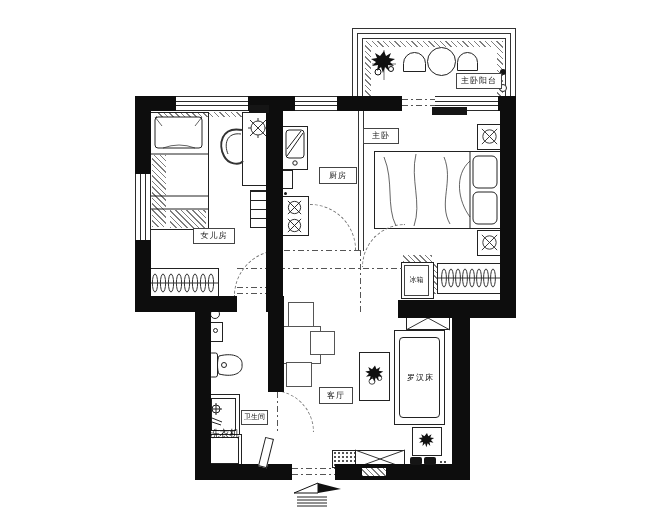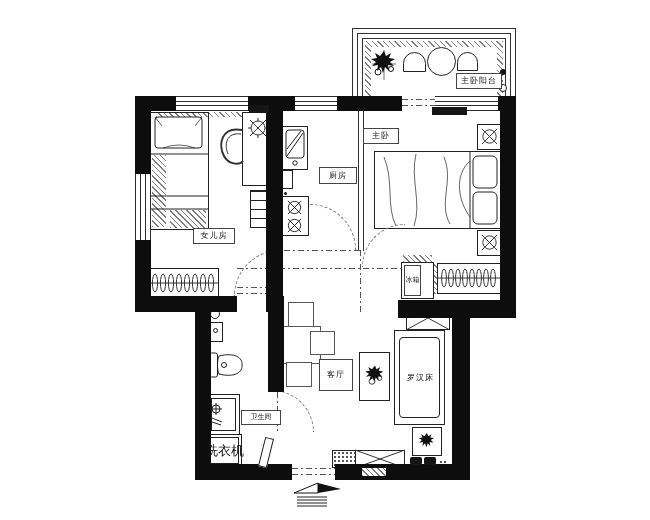--- a/index.html
+++ b/index.html
@@ -163,46 +163,46 @@
       <ellipse cx="13" cy="14" rx="2.4" ry="9" fill="none" stroke="#333"></ellipse>
     <ellipse cx="20" cy="14" rx="2.4" ry="9" fill="none" stroke="#333"></ellipse>
       <ellipse cx="27" cy="14" rx="2.4" ry="9" fill="none" stroke="#333"></ellipse>
     <ellipse cx="34" cy="14" rx="2.4" ry="9" fill="none" stroke="#333"></ellipse>
       <ellipse cx="41" cy="14" rx="2.4" ry="9" fill="none" stroke="#333"></ellipse>
     <ellipse cx="48" cy="14" rx="2.4" ry="9" fill="none" stroke="#333"></ellipse>
       <ellipse cx="55" cy="14" rx="2.4" ry="9" fill="none" stroke="#333"></ellipse>
   </svg>
   <div class="hatch" style="left:403px;top:255px;width:29px;height:7px"></div>
   <div class="furn" style="left:401px;top:262px;width:33px;height:37px"></div>
-  <div class="lblbox" style="left:404px;top:265px;width:17px;height:31px;font-size:7px;letter-spacing:0">冰箱</div>
+  <div class="lblbox" style="left:404px;top:265px;width:25px;height:31px;font-size:7px;letter-spacing:0">冰箱</div>
 
   <div class="furn round" style="left:210px;top:309px;width:10px;height:10px"></div>
   <div class="furn" style="left:208px;top:322px;width:15px;height:20px"></div>
   <div class="furn round" style="left:213px;top:328px;width:5px;height:5px"></div>
   <svg class="svgic" style="left:209px;top:350px" width="36" height="30" viewBox="0 0 36 30">
     <rect x="0.5" y="3" width="8" height="24" rx="2" fill="none" stroke="#222"></rect>
     <path d="M10 6 C26 2 34 8 33 15 C34 22 26 28 10 24 C8 20 8 10 10 6 z" fill="none" stroke="#222"></path>
     <circle cx="15" cy="15" r="2.5" fill="none" stroke="#222"></circle>
   </svg>
   <div class="furn" style="left:207px;top:394px;width:33px;height:41px"></div>
   <div class="furn" style="left:211px;top:398px;width:25px;height:33px"></div>
   <svg class="svgic" style="left:209px;top:402px" width="16" height="24" viewBox="0 0 16 24">
     <circle cx="7" cy="7" r="4" fill="none" stroke="#222"></circle>
     <path d="M7 1 v12 M1 7 h12 M3 16 l10 4 M3 20 l9 3" stroke="#222" fill="none"></path>
   </svg>
-  <div class="lblbox" style="left:241px;top:410px;width:40px;height:15px;font-size:7px;letter-spacing:0">卫生间</div>
+  <div class="lblbox" style="left:241px;top:410px;width:27px;height:15px;font-size:7px;letter-spacing:0">卫生间</div>
   <div class="furn" style="left:207px;top:434px;width:35px;height:33px"></div>
   <div class="furn" style="left:210px;top:437px;width:29px;height:27px"></div>
-  <div class="lbltxt" style="left:209px;top:446px;width:31px;height:9px;font-size:13px;letter-spacing:0">洗衣机</div>
+  <div class="lbltxt" style="left:209px;top:429px;width:31px;height:9px;font-size:10px;letter-spacing:0">洗衣机</div>
 
   <div class="furn" style="left:288px;top:302px;width:26px;height:26px;border-color:#555"></div>
   <div class="furn" style="left:282px;top:326px;width:39px;height:38px;border-color:#555"></div>
   <div class="furn" style="left:310px;top:331px;width:25px;height:24px;border-color:#555"></div>
   <div class="furn" style="left:286px;top:362px;width:26px;height:25px;border-color:#555"></div>
-  <div class="lblbox" style="left:319px;top:359px;width:34px;height:32px">客厅</div>
+  <div class="lblbox" style="left:319px;top:387px;width:34px;height:17px">客厅</div>
   <div class="furn" style="left:359px;top:352px;width:31px;height:49px"></div>
   <svg class="svgic" style="left:363px;top:362px" width="24" height="28" viewBox="0 0 32 34">
     <path d="M16 3 l2 5 5-3 -2 5 6 1 -5 3 4 4 -6-1 1 6 -4-4 -2 6 -2-6 -4 4 1-6 -6 1 4-4 -5-3 6-1 -2-5 5 3 z" fill="#111"></path>
     <circle cx="12" cy="24" r="4" fill="none" stroke="#111"></circle>
       <circle cx="22" cy="20" r="3" fill="none" stroke="#111"></circle>
   </svg>
   <div class="furn" style="left:406px;top:306px;width:44px;height:24px"></div>
   <svg class="svgic" style="left:406px;top:306px" width="44" height="24" viewBox="0 0 10 10" preserveAspectRatio="none">
     <path d="M0 0 L10 10 M10 0 L0 10" stroke="#333" fill="none" vector-effect="non-scaling-stroke"></path>
   </svg>

